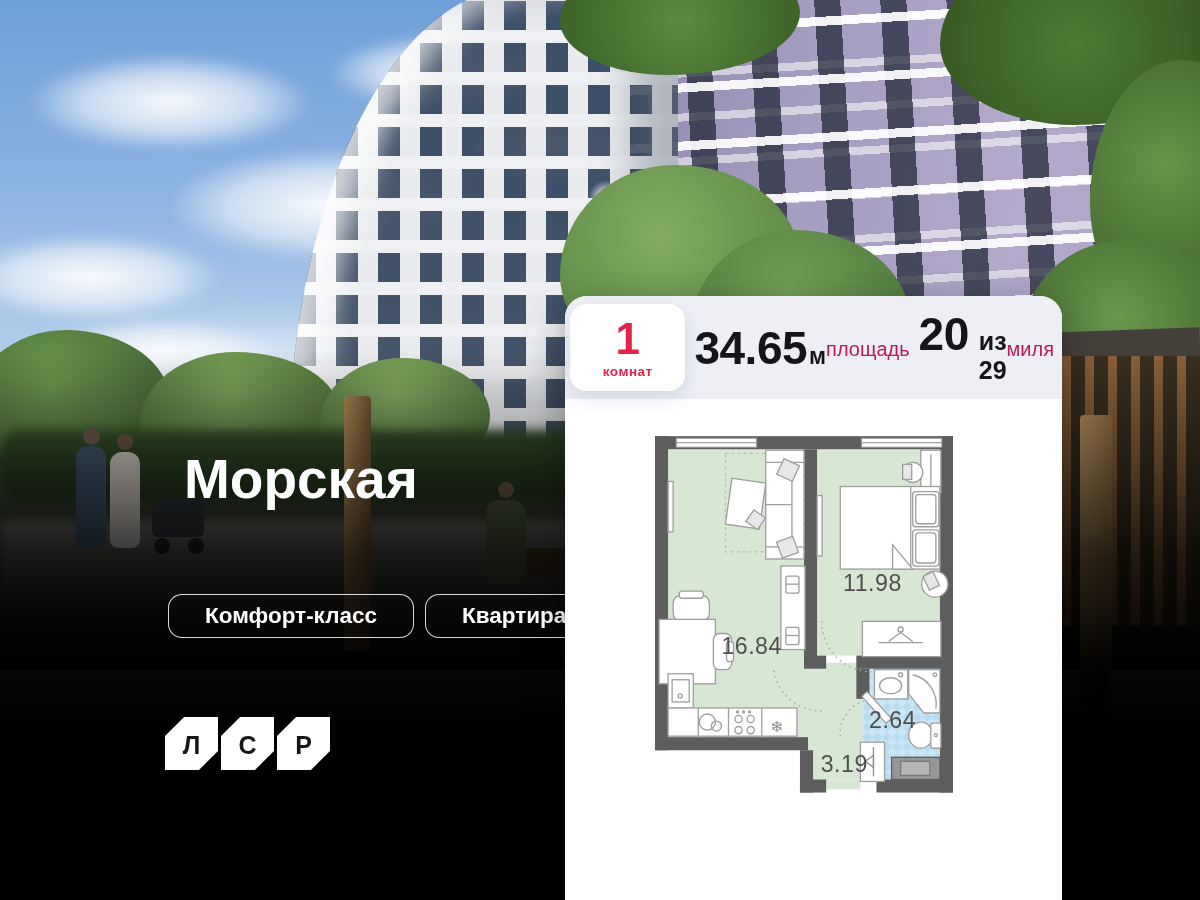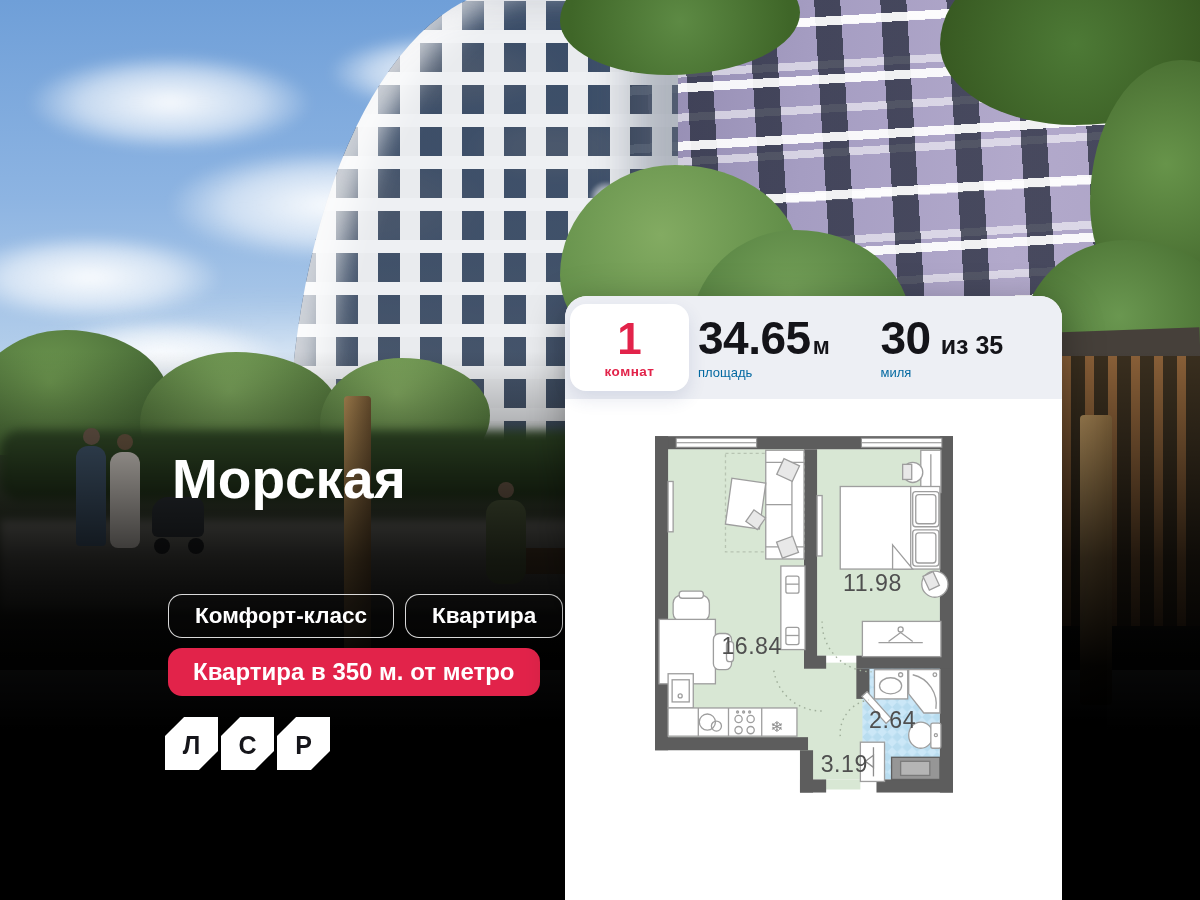--- a/index.html
+++ b/index.html
@@ -76,45 +76,45 @@
   .pergola-slats{left:1062px;top:356px;width:138px;height:270px;
       background:repeating-linear-gradient(90deg,#8a6038 0 9px,#3a2f1f 9px 23px);}
   .pergola-post{left:1080px;top:415px;width:32px;height:290px;border-radius:4px;
       background:linear-gradient(90deg,#bf9a63,#8f6f42);}
 
   .shade{position:absolute;inset:0;
       background:linear-gradient(180deg,rgba(0,0,0,0) 0%,rgba(0,0,0,0) 39%,rgba(0,0,0,.35) 50%,
                  rgba(0,0,0,.75) 62%,rgba(0,0,0,.97) 74%,#000 81%);}
 
   
-  .hero-title{left:172px;top:450px;color:#fff;font-size:55px;font-weight:800;line-height:1.07;z-index:15;}
+  .hero-title{left:184px;top:450px;color:#fff;font-size:55px;font-weight:800;line-height:1.07;z-index:15;}
   .tag-row{left:168px;top:594px;display:flex;gap:11px;z-index:15;}
   .tag-pill{border:1.5px solid rgba(255,255,255,.85);border-radius:14px;color:#fff;
-      background:rgba(12,12,12,.22);padding:8px 26px;font-size:22.5px;font-weight:600;white-space:nowrap;}
+      background:rgba(12,12,12,.22);padding:8px 36px;font-size:22.5px;font-weight:600;white-space:nowrap;}
   .badge{left:168px;top:648px;border-radius:14px;color:#fff;padding:10px 25px;font-size:24px;
       font-weight:600;white-space:nowrap;z-index:15;}
   .logo{left:165px;top:717px;display:flex;gap:3px;z-index:15;}
   .logo-tile{width:53px;height:53px;background:#fff;display:flex;align-items:center;justify-content:center;
       clip-path:polygon(36% 0,100% 0,100% 64%,64% 100%,0 100%,0 36%);
       font-size:25px;font-weight:800;color:#15151a;padding-top:3px;}
 
   
   .card{left:565px;top:296px;width:497px;height:604px;background:#fff;border-radius:22px 22px 0 0;
       z-index:20;box-shadow:0 12px 40px rgba(0,0,0,.35);}
   .card-header{height:103px;border-radius:22px 22px 0 0;display:flex;align-items:center;padding:0 8px 0 5px;}
   .chip{width:119px;height:87px;background:#fff;border-radius:16px;display:flex;flex-direction:column;
       align-items:center;justify-content:center;box-shadow:0 8px 18px rgba(40,60,120,.12);}
   .chip-value{font-size:44px;font-weight:800;line-height:1;}
   .chip-label{font-size:13.5px;font-weight:700;letter-spacing:.5px;margin-top:3px;}
-  .stat-col{flex:1;display:flex;flex-direction:column;margin-left:9px;}
+  .stat-col{flex:1;display:flex;flex-direction:row;align-items:center;margin-left:9px;}
   .stat-row{display:flex;align-items:baseline;color:#141419;}
   .stat-big{font-size:46px;font-weight:800;line-height:1;letter-spacing:-.5px;}
   .stat-unit{font-size:23px;font-weight:800;margin-left:2px;}
   .stat-suffix{font-size:25px;font-weight:700;margin-left:10px;}
-  .stat-label{font-size:13px;color:#0369a1;margin-top:4px;font-weight:500;}
+  .stat-label{font-size:20px;color:#be185d;margin-top:4px;font-weight:500;}
   .plan-svg{position:absolute;left:88px;top:132px;}
   .plan-label{font-size:23px;fill:#4f4f4f;letter-spacing:.5px;}
 </style>
 </head>
 <body>
 
 <div class="stage">
 
   <div class="photo">
     <div class="sky"></div>
@@ -169,21 +169,20 @@
 
   <div class="abs hero-title">
     <div>Морская</div>
   </div>
 
   <div class="abs tag-row">
     <div class="tag-pill">Комфорт-класс</div>
     <div class="tag-pill">Квартира</div>
   </div>
 
-  <div class="abs badge" style="background: rgb(226, 35, 74);">Квартира в 350 м. от метро</div>
 
   <div class="abs logo">
     <div class="logo-tile">Л</div>
     <div class="logo-tile">С</div>
     <div class="logo-tile">Р</div>
   </div>
 
   <div class="abs card">
     <div class="card-header" style="background: rgb(237, 239, 244);">
       <div class="chip">
@@ -192,22 +191,22 @@
       </div>
       <div class="stat-col">
         <div class="stat-row">
           <span class="stat-big">34.65</span>
           <span class="stat-unit">м</span>
         </div>
         <div class="stat-label">площадь</div>
       </div>
       <div class="stat-col">
         <div class="stat-row">
-          <span class="stat-big">30</span>
-          <span class="stat-suffix">из 35</span>
+          <span class="stat-big">20</span>
+          <span class="stat-suffix">из 29</span>
         </div>
         <div class="stat-label">миля</div>
       </div>
     </div>
 
     <svg class="plan-svg" width="302" height="418" viewBox="0 0 300 415">
       <defs>
         <pattern id="bathTiles" width="14" height="14" patternUnits="userSpaceOnUse" patternTransform="rotate(45)">
           <rect width="14" height="14" fill="#b9ddf0"></rect>
           <rect x="0" y="0" width="7" height="7" fill="#cbe7f7"></rect>

